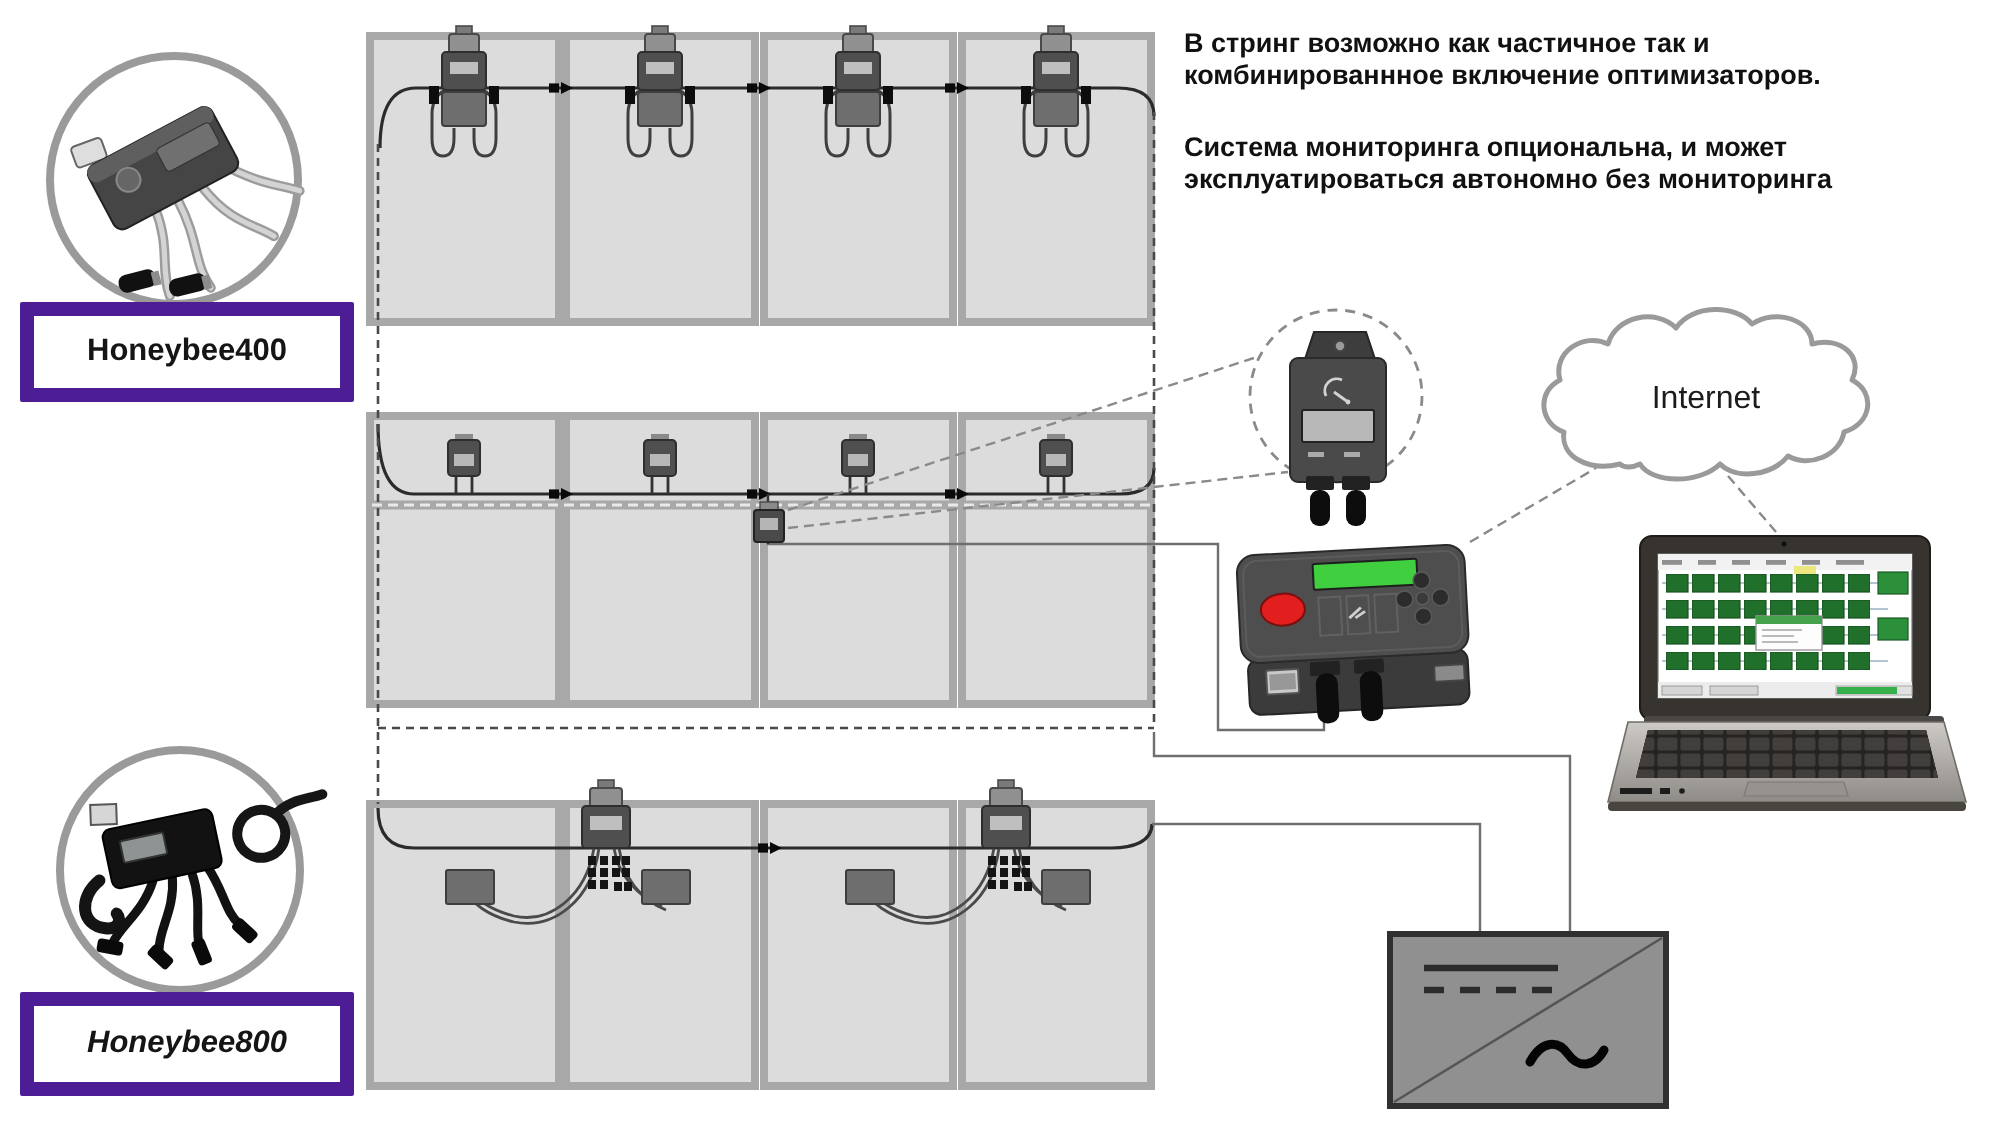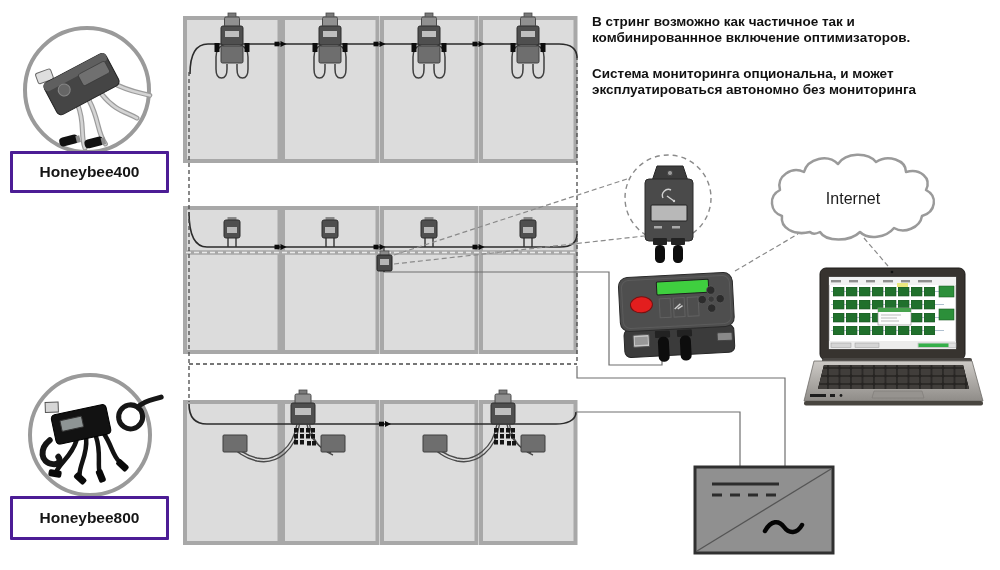--- a/index.html
+++ b/index.html
@@ -1,25 +1,25 @@
 <!DOCTYPE html>
 <html><head>
 <meta charset="utf-8">
 <style>
   html,body{margin:0;padding:0;background:#fff;}
   .canvas{position:relative;width:1000px;height:570px;background:#fff;overflow:hidden;
           font-family:"Liberation Sans",sans-serif;}
   .canvas svg{display:block;position:absolute;left:0;top:0;}
   .note{position:absolute;left:592px;top:14px;width:420px;color:#111;}
   .note p{margin:0 0 21px 0;font-size:13.5px;line-height:15.5px;font-weight:bold;white-space:pre-line;}
-  .plabel{position:absolute;left:10px;width:153px;border:3px solid #4c1d95;background:#fff;
+  .plabel{position:absolute;left:10px;width:153px;border:7px solid #4c1d95;background:#fff;
           display:flex;align-items:center;justify-content:center;
           font-size:15.5px;font-weight:bold;color:#151515;border-radius:1px;}
   #lb400{top:151px;height:36px;}
-  #lb800{top:496px;height:38px;}
+  #lb800{top:496px;height:38px;font-style:italic;}
   svg text{font-family:"Liberation Sans",sans-serif;}
 </style>
 </head>
 <body>
 
 <div class="canvas">
 
 <svg width="1000" height="570" viewBox="0 0 1000 570">
 <defs>
   <linearGradient id="bg1" x1="0" y1="0" x2="0" y2="1">

